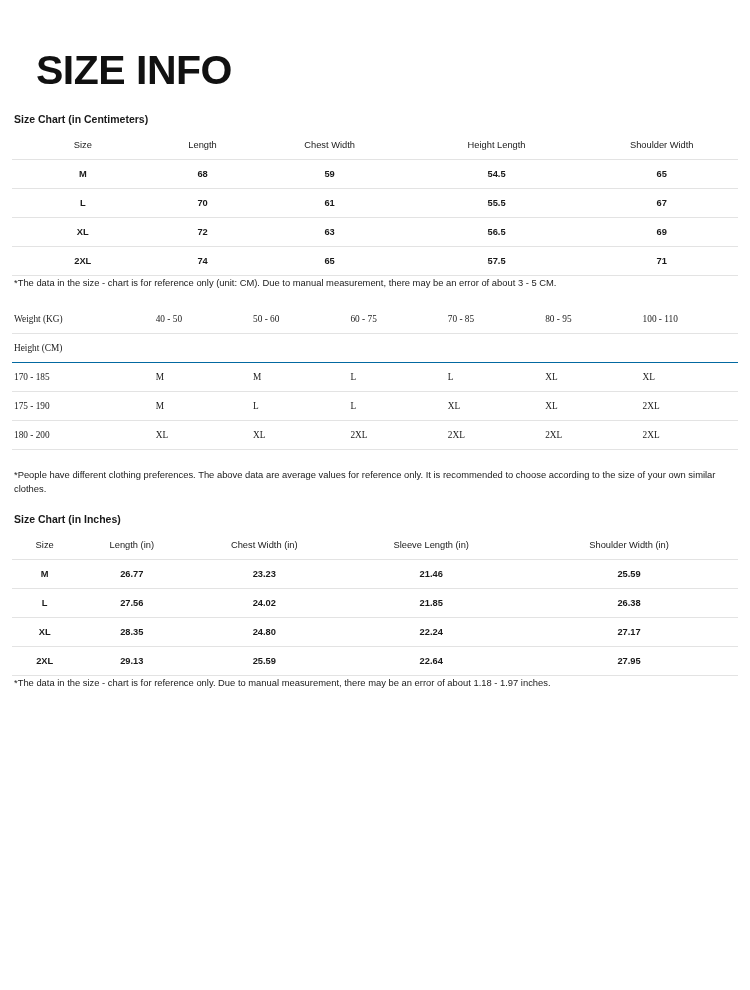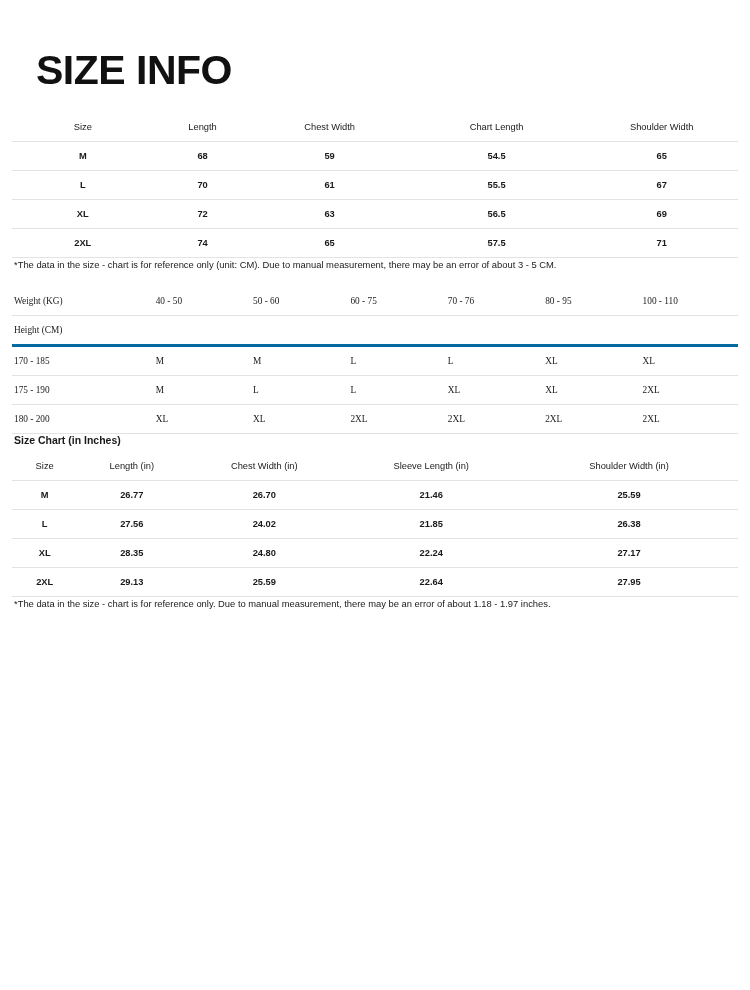--- a/index.html
+++ b/index.html
@@ -91,21 +91,21 @@
     font-weight: normal;
     padding: 9px 2px 9px 2px;
     vertical-align: middle;
     border-bottom: 1px solid #e3e3e3;
     font-family: Liberation Serif, serif;
   }
   table.fit .hdr-row th {
     color: #1a1a1a;
   }
   table.fit .height-row td {
-    border-bottom: 3px solid #0369a1;
+    border-bottom: 1px solid #0369a1;
     margin-left: 7px;
   }
   .col-a { width: 19.5%; }
   .col-b { width: 13.5%; }
   .col-c { width: 21.5%; }
   .col-d { width: 24.5%; }
   .col-e { width: 21%; }
   .fcol-0 { width: 19.5%; }
   .fcol-n { width: 13.4%; }
   .inch-a { width: 9%; }
@@ -114,35 +114,36 @@
   .inch-d { width: 24.5%; }
   .inch-e { width: 30%; }
 </style>
 </head>
 <body>
 
 <div class="page">
 
   <h1 class="title">SIZE INFO</h1>
 
+  <div class="section-heading">Size Chart (in Centimeters)</div>
 
   <table class="sz">
     <colgroup>
       <col class="col-a">
         <col class="col-b">
         <col class="col-c">
         <col class="col-d">
         <col class="col-e">
     </colgroup>
     <thead>
       <tr>
         <th>Size</th>
         <th>Length</th>
         <th>Chest Width</th>
-        <th>Chart Length</th>
+        <th>Height Length</th>
         <th>Shoulder Width</th>
       </tr>
     </thead>
     <tbody>
       <tr>
         <td>M</td>
         <td>68</td>
         <td>59</td>
         <td>54.5</td>
         <td>65</td>
@@ -182,21 +183,21 @@
         <col class="fcol-n">
         <col class="fcol-n">
         <col class="fcol-n">
     </colgroup>
     <thead>
       <tr class="hdr-row">
         <th>Weight (KG)</th>
         <th>40 - 50</th>
         <th>50 - 60</th>
         <th>60 - 75</th>
-        <th>70 - 76</th>
+        <th>70 - 85</th>
         <th>80 - 95</th>
         <th>100 - 110</th>
       </tr>
     </thead>
     <tbody>
       <tr class="height-row">
         <td>Height (CM)</td>
         <td></td>
         <td></td>
         <td></td>
@@ -227,20 +228,21 @@
         <td>XL</td>
         <td>XL</td>
         <td>2XL</td>
         <td>2XL</td>
         <td>2XL</td>
         <td>2XL</td>
       </tr>
     </tbody>
   </table>
 
+  <p class="note wide">*People have different clothing preferences. The above data are average values for reference only. It is recommended to choose according to the size of your own similar clothes.</p>
 
   <div class="section-heading">Size Chart (in Inches)</div>
 
   <table class="sz">
     <colgroup>
       <col class="inch-a">
         <col class="inch-b">
         <col class="inch-c">
         <col class="inch-d">
         <col class="inch-e">
@@ -251,21 +253,21 @@
         <th>Length (in)</th>
         <th>Chest Width (in)</th>
         <th>Sleeve Length (in)</th>
         <th>Shoulder Width (in)</th>
       </tr>
     </thead>
     <tbody>
       <tr>
         <td>M</td>
         <td>26.77</td>
-        <td>26.70</td>
+        <td>23.23</td>
         <td>21.46</td>
         <td>25.59</td>
       </tr>
       <tr>
         <td>L</td>
         <td>27.56</td>
         <td>24.02</td>
         <td>21.85</td>
         <td>26.38</td>
       </tr>

